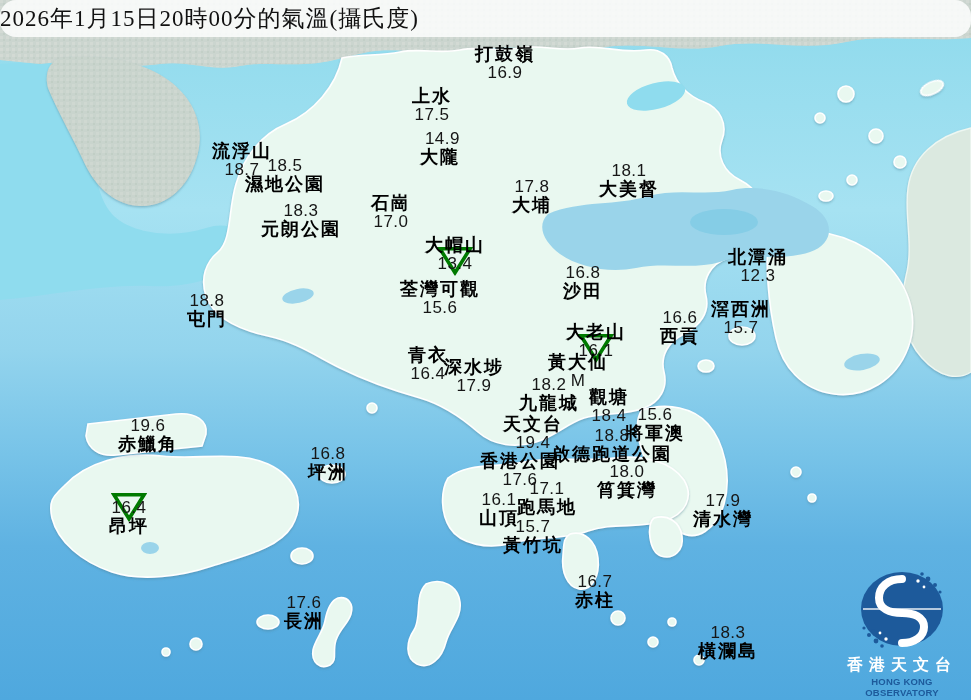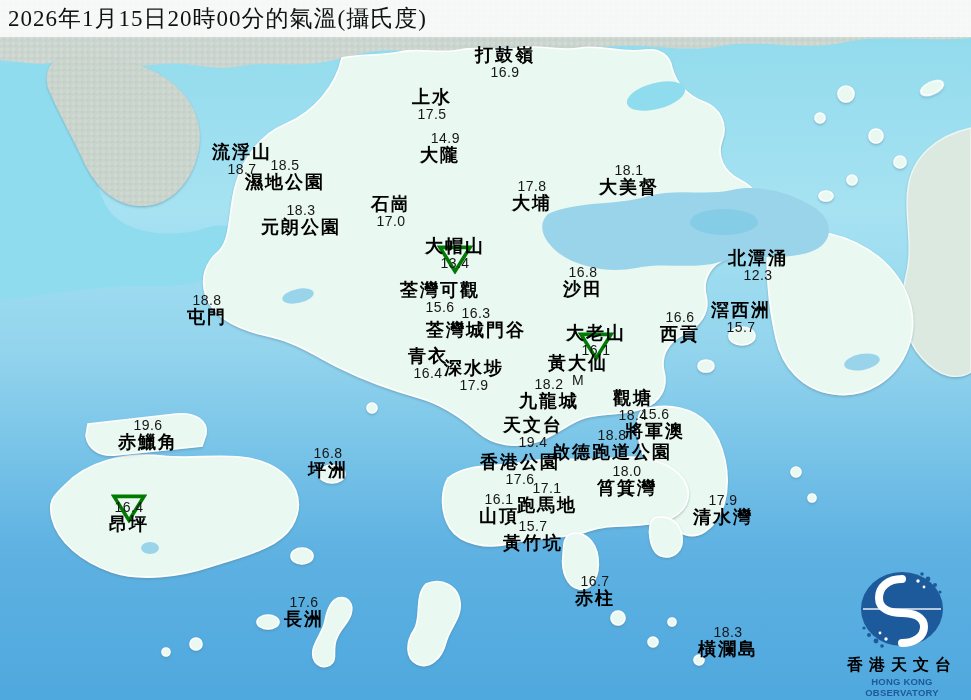--- a/index.html
+++ b/index.html
@@ -6,36 +6,36 @@
   #stage{position:relative;width:971px;height:700px;overflow:hidden;
          font-family:"Liberation Sans","DejaVu Sans",sans-serif;}
   #basemap{position:absolute;left:0;top:0;}
   .land{fill:#e9f8f0;stroke:#ffffff;stroke-width:1.6;}
   .soft{filter:url(#soft);}
   .water{fill:#8fdcee;stroke:none;}
   .water2{fill:#9ad4ea;stroke:none;}
   #title-bar{position:absolute;left:0;top:0;width:100%;height:37px;
     background:rgba(255,255,255,0.82);z-index:20;
     font-family:"Liberation Serif","DejaVu Serif",serif;
-    font-size:23px;line-height:37px;color:#111;padding-left:8px;box-sizing:border-box;
-    letter-spacing:1px;white-space:nowrap;}
+    font-size:23px;line-height:37px;color:#111;padding-left:0;box-sizing:border-box;
+    letter-spacing:1px;white-space:nowrap;border-radius:16px;}
   #stations{position:absolute;left:0;top:0;width:100%;height:100%;z-index:10;}
   .station{position:absolute;transform:translate(-50%,-50%);text-align:center;
     white-space:nowrap;line-height:1.04;}
   .station .nm{display:block;position:relative;z-index:2;color:#000000;
     font-family:"Liberation Serif","DejaVu Serif",serif;font-weight:700;
     font-size:18px;letter-spacing:2px;}
   .station .val{display:block;position:relative;z-index:2;color:#161616;
     font-family:"Liberation Sans","DejaVu Sans",sans-serif;font-weight:500;
-    font-size:14px;letter-spacing:0.5px;}
+    font-size:17px;letter-spacing:0.5px;}
   .marker{position:absolute;left:50%;transform:translateX(-50%);z-index:1;}
   .marker-bottom{bottom:-7px;}
   .marker-top{top:-7px;}
   #logo{position:absolute;right:3px;bottom:2px;width:132px;text-align:center;z-index:20;}
-  #logo .zh{color:#000000;font-family:"Liberation Serif","DejaVu Serif",serif;
+  #logo .zh{color:#ffffff;font-family:"Liberation Serif","DejaVu Serif",serif;
     font-weight:700;font-size:16px;letter-spacing:6px;margin-top:-2px;}
   #logo .en{color:#1d5a9b;font-weight:700;font-size:9.5px;letter-spacing:0.2px;}
 </style>
 </head>
 <body>
 
 <div id="stage">
 
   <svg id="basemap" width="971" height="700" viewBox="0 0 971 700">
     <defs>
@@ -205,24 +205,20 @@
         <span class="val">15.6</span>
       </div>
       <div class="station" style="left: 207px; top: 310px;">
         <span class="val">18.8</span>
         <span class="nm">屯門</span>
       </div>
       <div class="station" style="left: 741px; top: 318px;">
         <span class="nm">滘西洲</span>
         <span class="val">15.7</span>
       </div>
-      <div class="station" style="left: 476px; top: 323px;">
-        <span class="val">16.3</span>
-        <span class="nm">荃灣城門谷</span>
-      </div>
       <div class="station" style="left: 680px; top: 327px;">
         <span class="val">16.6</span>
         <span class="nm">西貢</span>
       </div>
       <div class="station" style="left: 596px; top: 341px;">
         <span class="marker marker-bottom"><svg width="36" height="30" viewBox="0 0 36 30">
             <polygon points="3,3 33,3 18,27" fill="none" stroke="#007a00" stroke-width="3.6"></polygon>
           </svg></span>
         <span class="nm">大老山</span>
         <span class="val">16.1</span>
@@ -236,21 +232,21 @@
         <span class="val">M</span>
       </div>
       <div class="station" style="left: 474px; top: 376px;">
         <span class="nm">深水埗</span>
         <span class="val">17.9</span>
       </div>
       <div class="station" style="left: 549px; top: 394px;">
         <span class="val">18.2</span>
         <span class="nm">九龍城</span>
       </div>
-      <div class="station" style="left: 609px; top: 406px; margin-left: 24px;">
+      <div class="station" style="left: 609px; top: 406px;">
         <span class="nm">觀塘</span>
         <span class="val">18.4</span>
       </div>
       <div class="station" style="left: 655px; top: 424px;">
         <span class="val">15.6</span>
         <span class="nm">將軍澳</span>
       </div>
       <div class="station" style="left: 533px; top: 433px;">
         <span class="nm">天文台</span>
         <span class="val">19.4</span>

